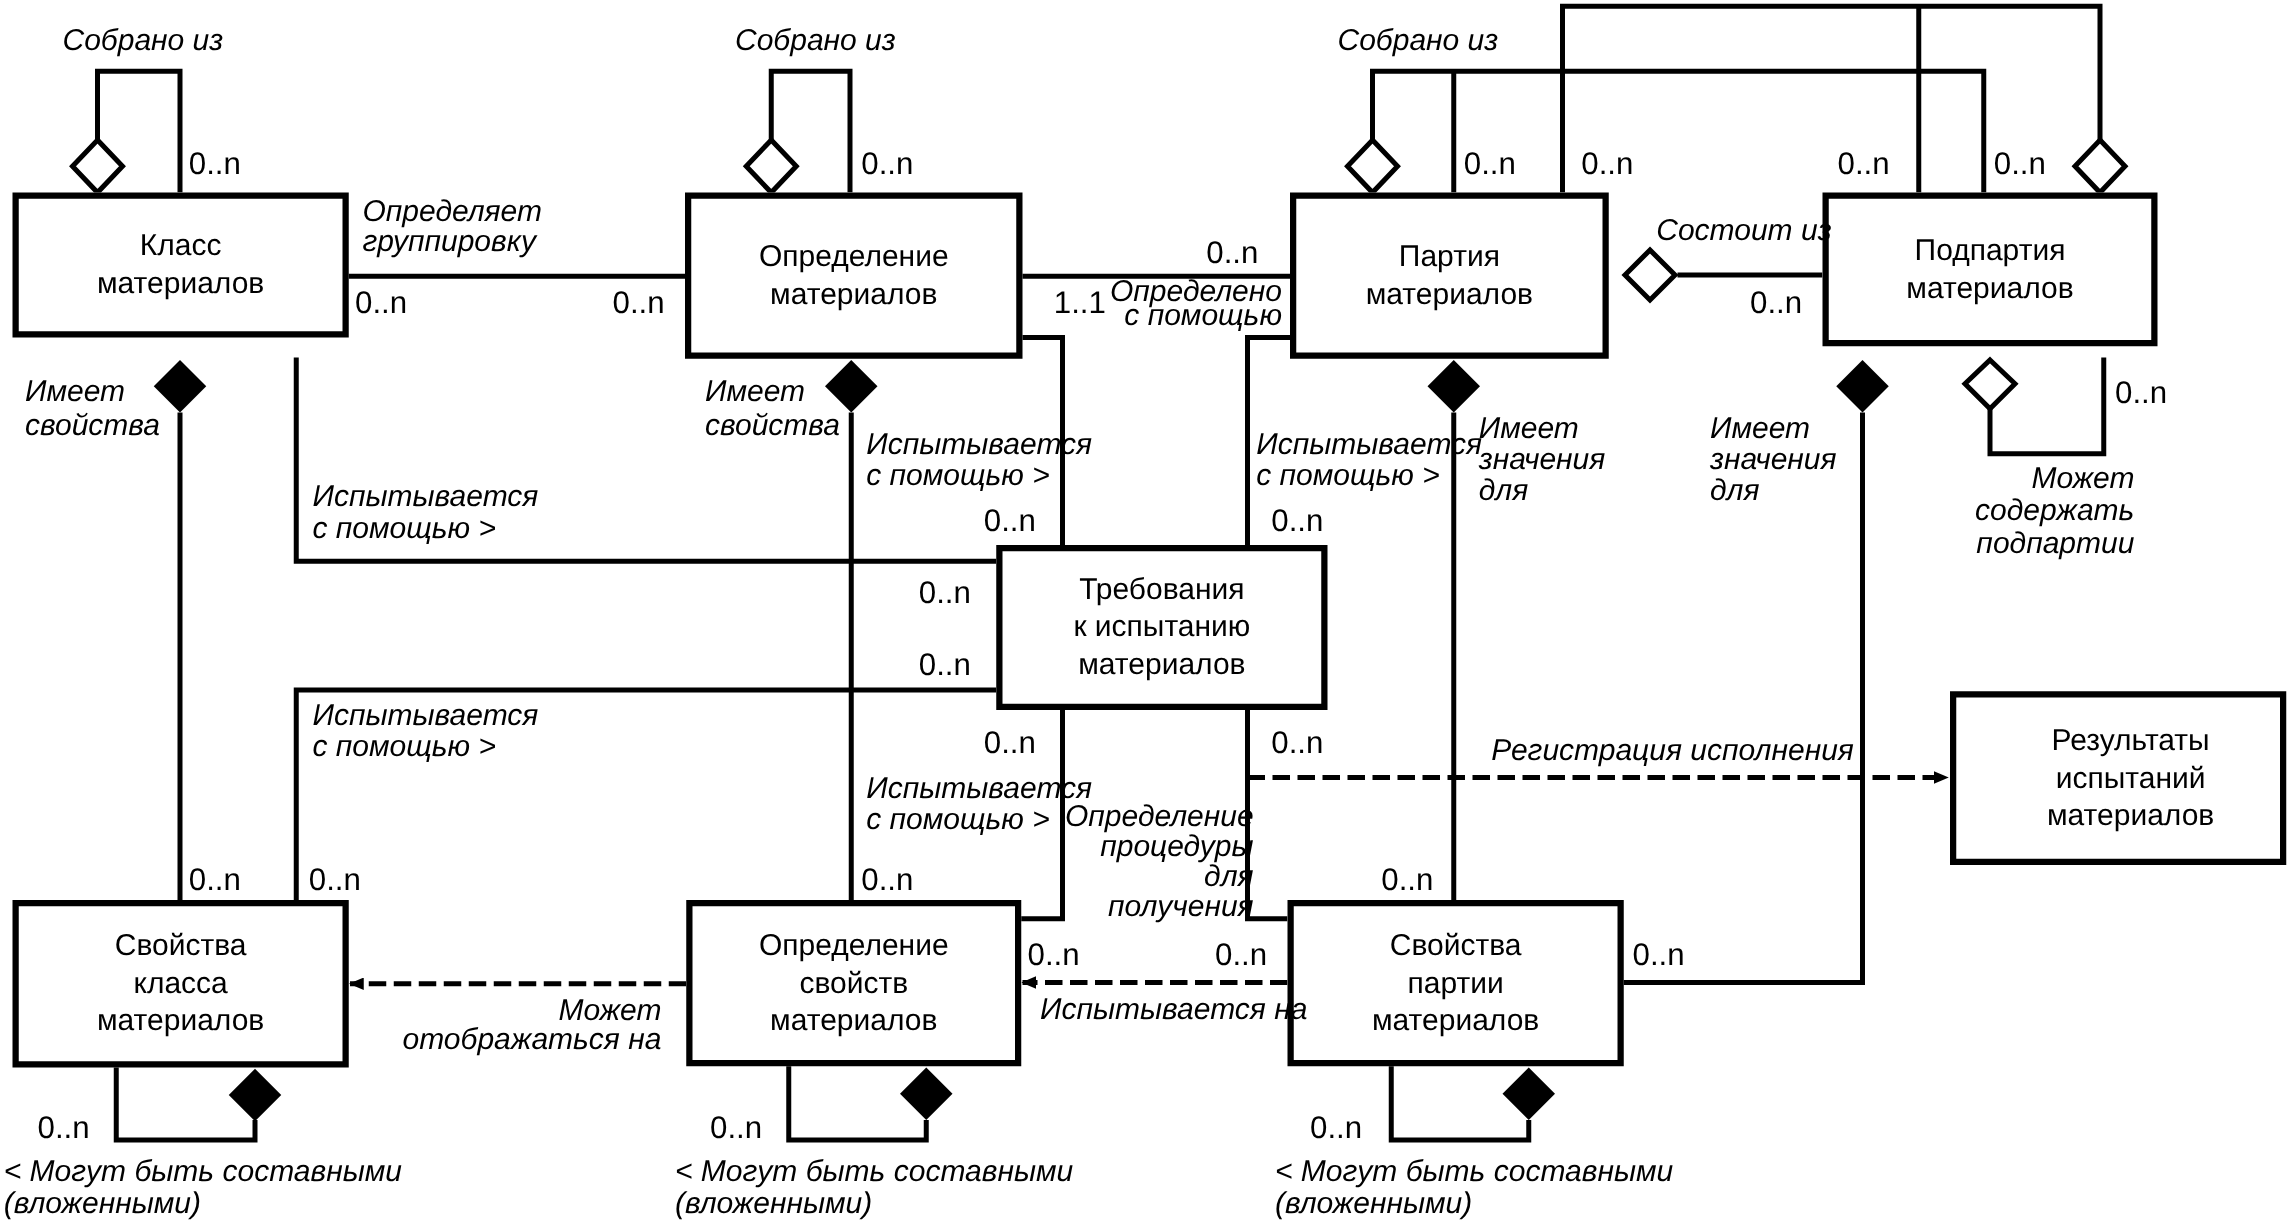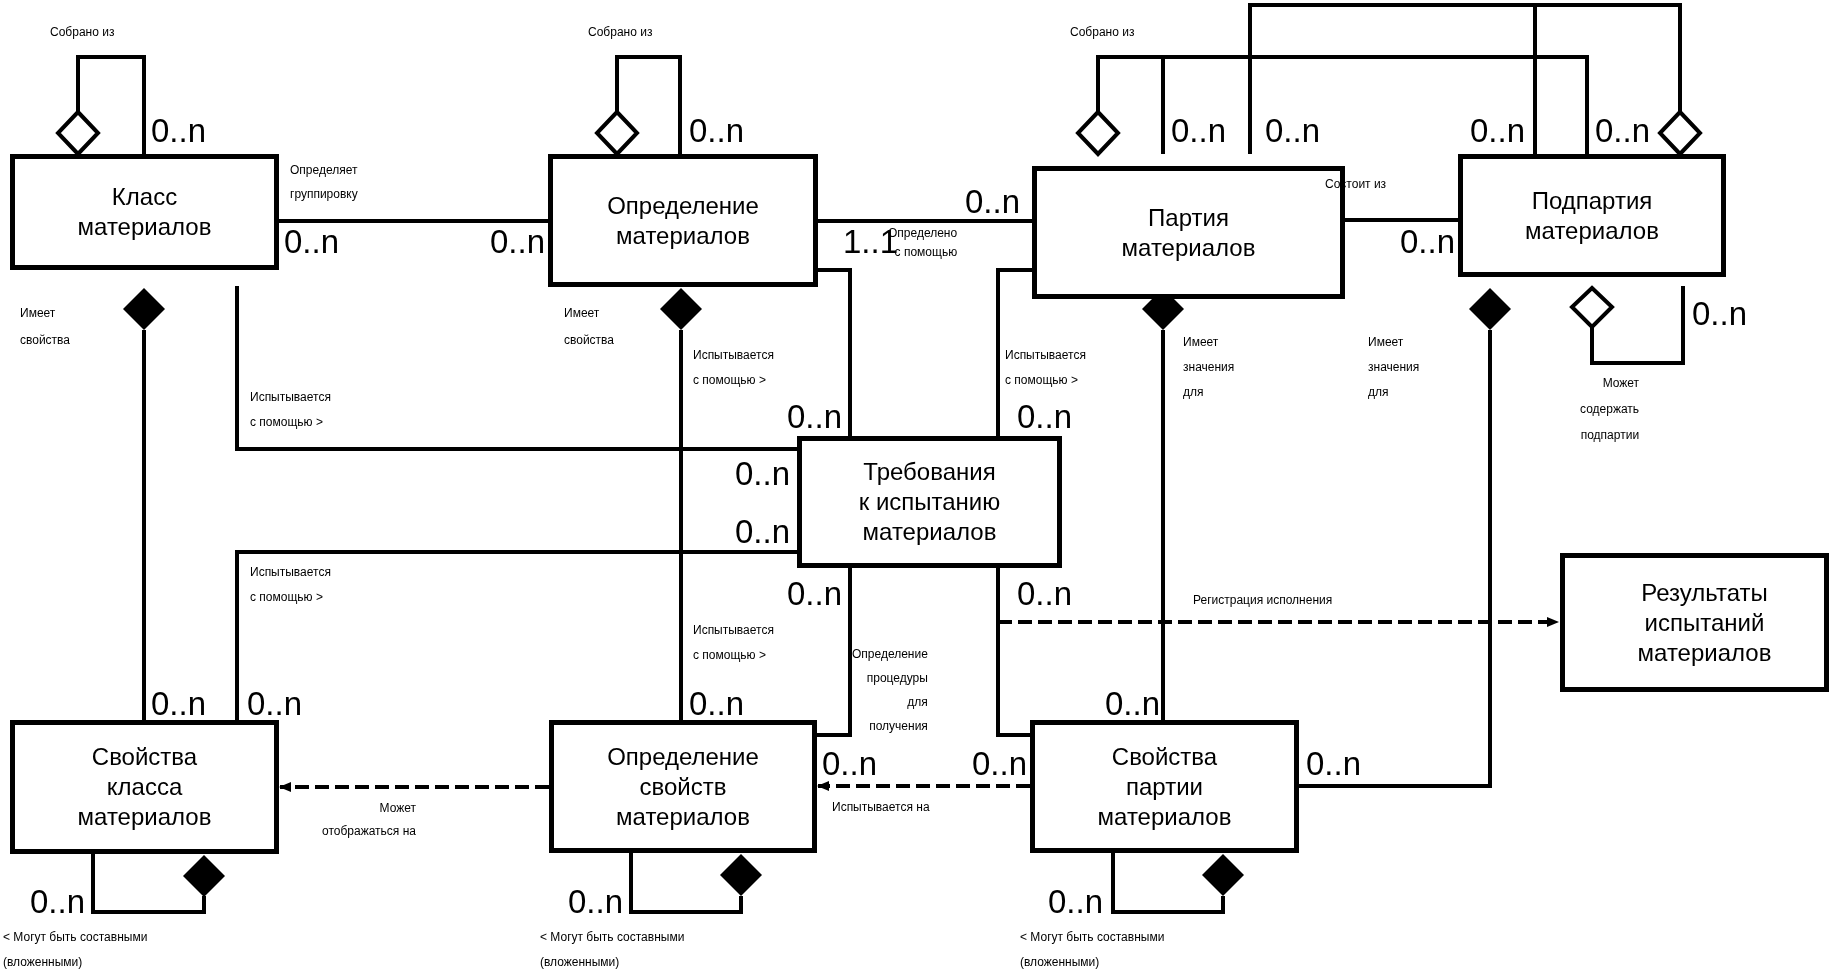--- a/index.html
+++ b/index.html
@@ -1,20 +1,20 @@
 <!DOCTYPE html>
 <html><head>
 <meta charset="utf-8">
 <style>
   html,body{margin:0;padding:0;background:#fff;}
   body{width:1831px;height:977px;position:relative;overflow:hidden;font-family:"Liberation Sans",sans-serif;color:#000;}
   svg{position:absolute;left:0;top:0;}
   .box{position:absolute;border:5px solid #000;background:#fff;box-sizing:border-box;display:flex;align-items:center;justify-content:center;text-align:center;font-size:24px;line-height:30px;white-space:pre-line;}
-  .lbl{position:absolute;font-size:12px;line-height:25px;white-space:pre-line;}
-  .mult{position:absolute;font-size:33px;line-height:28px;}
+  .lbl{position:absolute;font-size:24px;line-height:25px;white-space:pre-line;font-style:italic;}
+  .mult{position:absolute;font-size:25px;line-height:28px;}
   .c{text-align:right;}
 </style>
 </head>
 <body>
 
 <svg width="1831" height="977">
   <defs>
     <marker id="arrow" markerWidth="12" markerHeight="10" refX="11" refY="5" orient="auto" markerUnits="userSpaceOnUse">
       <path d="M0,0 L12,5 L0,10 Z" fill="#000"></path>
     </marker>
@@ -83,21 +83,21 @@
     <polygon points="204,855 225,876 204,897 183,876"></polygon>
     <polygon points="741,854 762,875 741,896 720,875"></polygon>
     <polygon points="1223,854 1244,875 1223,896 1202,875"></polygon>
   </g>
 </svg>
 
 <div class="box" style="left:10px;top:154px;width:269px;height:116px;">Класс
 материалов</div>
 <div class="box" style="left:548px;top:154px;width:270px;height:133px;">Определение
 материалов</div>
-<div class="box" style="left:1032px;top:154px;width:313px;height:133px;margin-top:12px;">Партия
+<div class="box" style="left:1032px;top:154px;width:255px;height:133px;">Партия
 материалов</div>
 <div class="box" style="left:1458px;top:154px;width:268px;height:123px;">Подпартия
 материалов</div>
 <div class="box" style="left:797px;top:436px;width:265px;height:132px;">Требования
 к испытанию
 материалов</div>
 <div class="box" style="left:1560px;top:553px;width:269px;height:139px;padding-left:20px;">Результаты
 испытаний
 материалов</div>
 <div class="box" style="left:10px;top:720px;width:269px;height:134px;">Свойства

